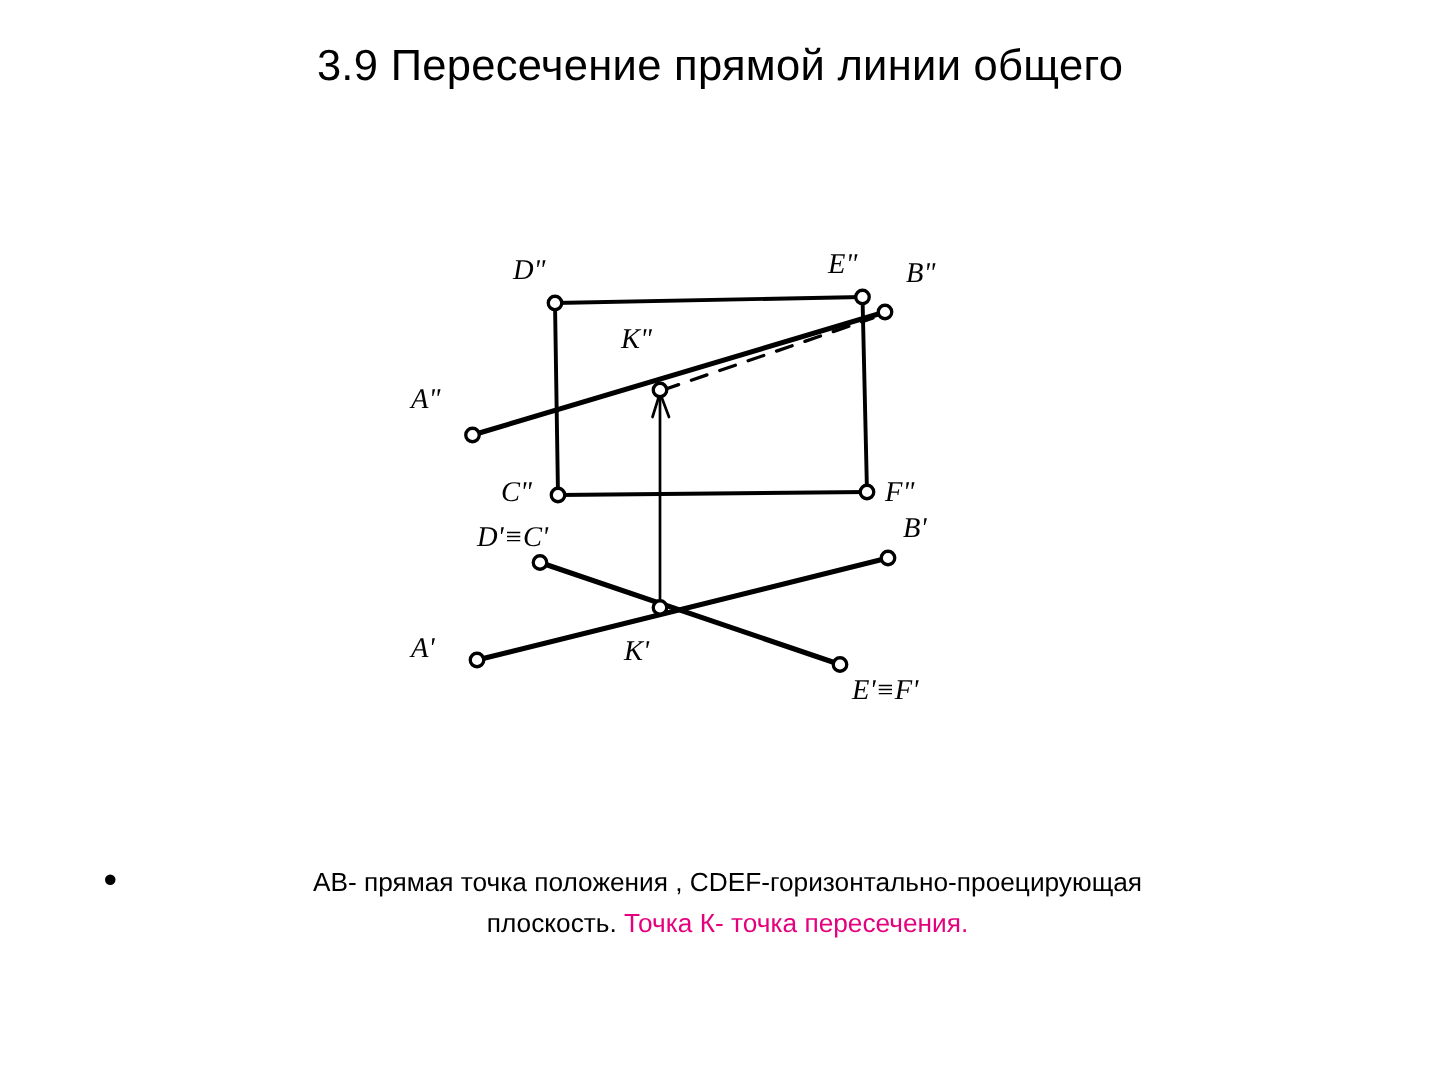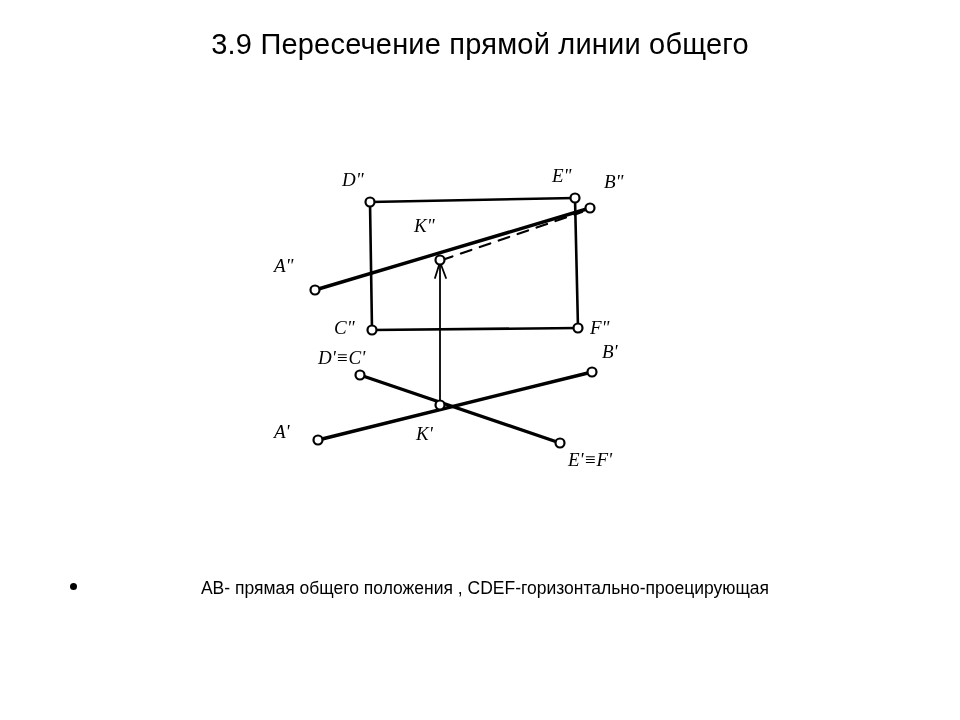--- a/index.html
+++ b/index.html
@@ -126,16 +126,19 @@
         <text x="372" y="208">B'</text>
         <text x="44" y="288">A'</text>
         <text x="186" y="290">K'</text>
         <text x="338" y="316">E'≡F'</text>
       </g>
     </svg>
   </div>
 
   <div class="bullet-dot"></div>
   <div class="caption">
-    <span class="caption-line">AB- прямая общего положения , CDEF-горизонтально-проецирующая</span>
+    <span class="caption-line">AB- прямая точка положения , CDEF-горизонтально-проецирующая</span>
+    <span class="caption-line">
+      <span>плоскость. </span><span class="caption-accent">Точка К- точка пересечения.</span>
+    </span>
   </div>
 
 </div>
 
 </body></html>

